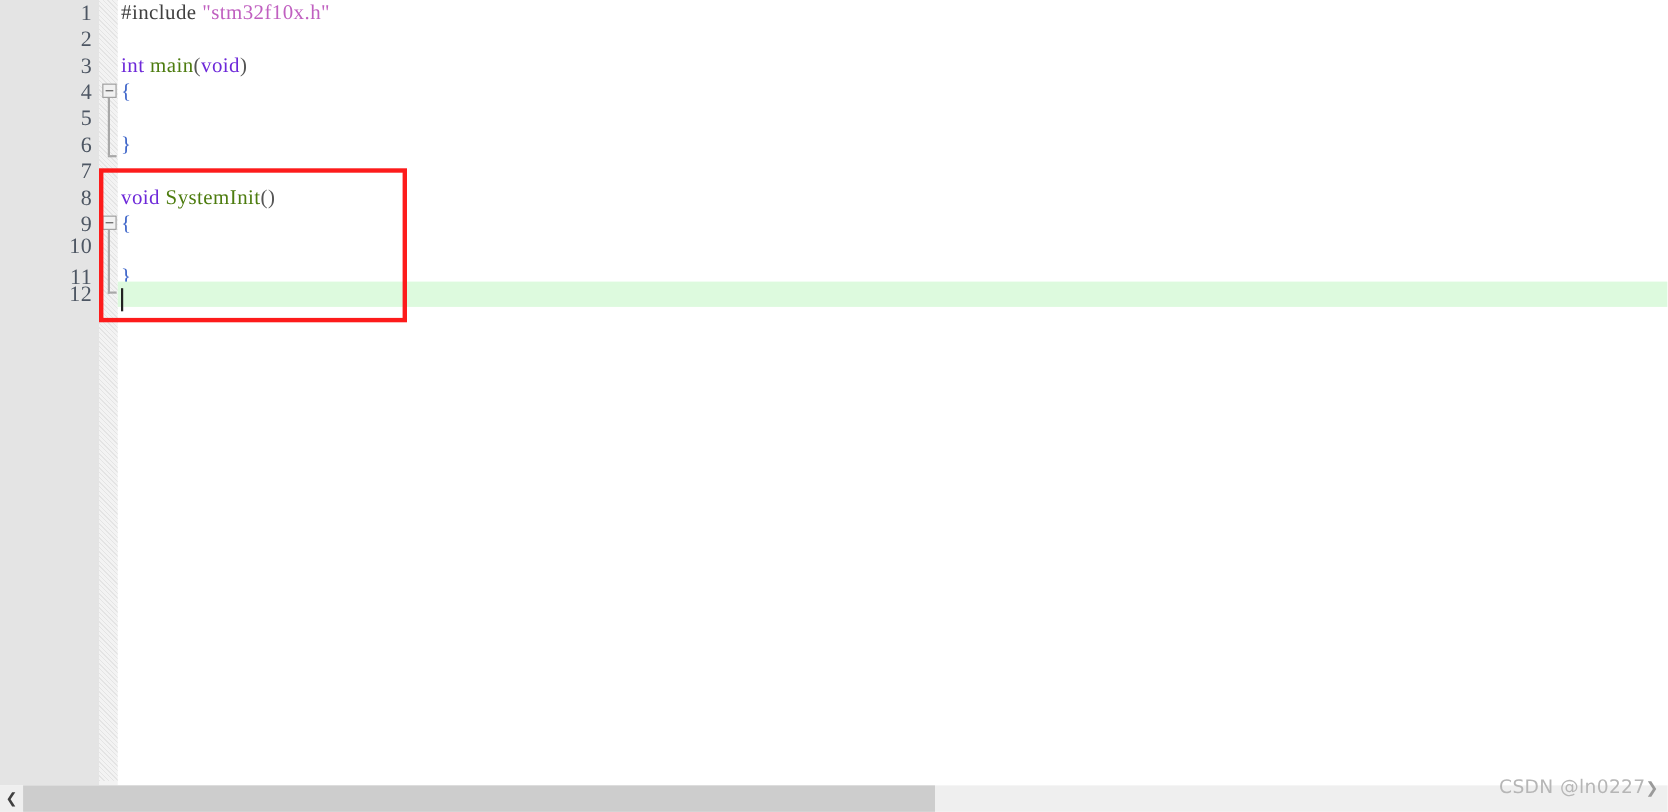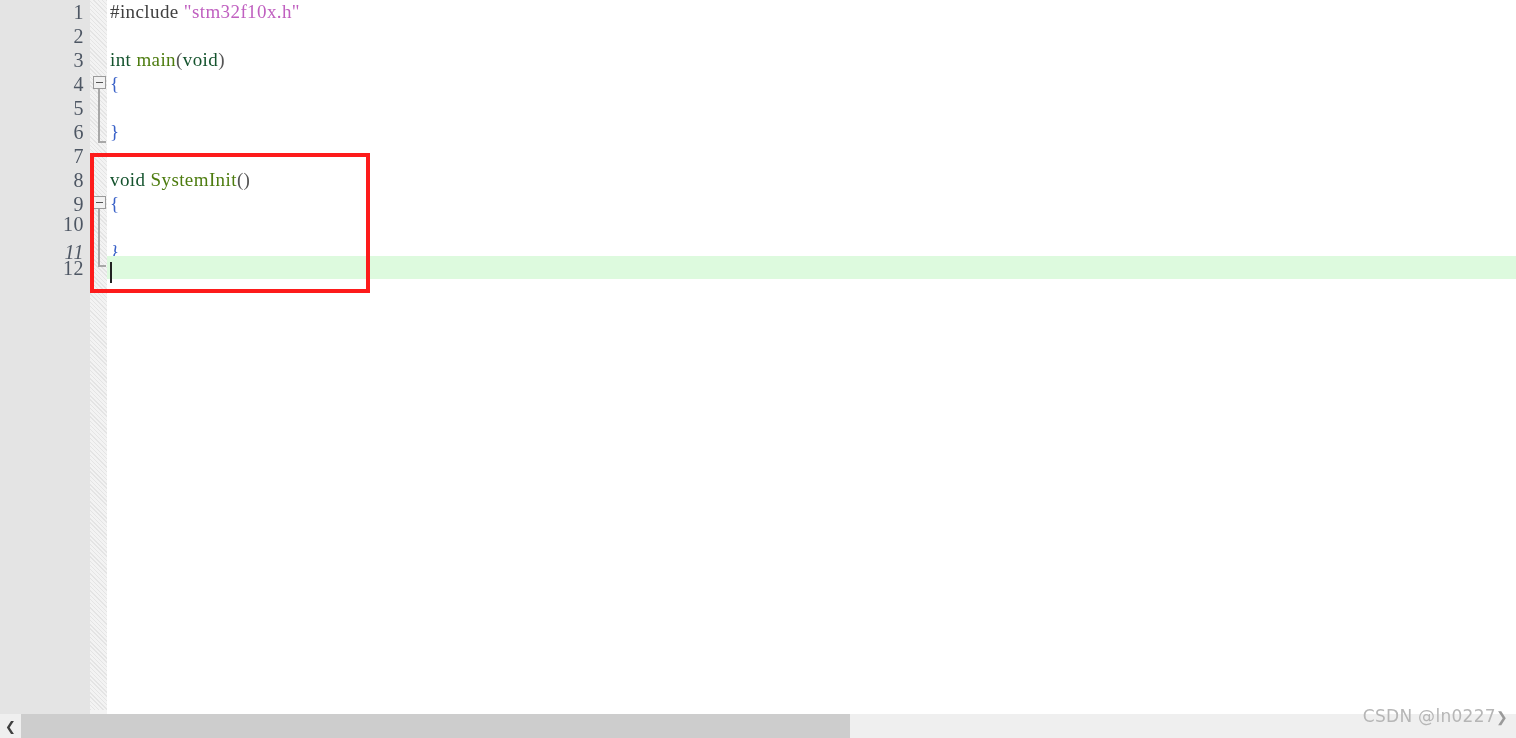--- a/index.html
+++ b/index.html
@@ -90,21 +90,21 @@
     font-family: "Liberation Serif", serif;
     font-size: 19px;
     line-height: 24px;
     color: #1c1c1c;
     letter-spacing: 0.4px;
   }
 
   
   .tk-pre  { color: #404040; }  
   .tk-str  { color: #c060c0; }  
-  .tk-kw   { color: #14532d; }  
+  .tk-kw   { color: #6d28d9; }  
   .tk-id   { color: #4d7c0f; }
   .tk-pn   { color: #555555; }
   .tk-brace{ color: #3a62c8; }
 
   
   .fold-box {
     position: absolute;
     width: 13px;
     height: 13px;
     box-sizing: border-box;
@@ -267,21 +267,21 @@
         <div class="code"><span class="tk-kw">void </span><span class="tk-id">SystemInit</span><span class="tk-pn">()</span></div>
       </div>
       <div class="row" style="top: 192px;">
         <div class="lineno">9</div>
         <div class="code"><span class="tk-brace">{</span></div>
       </div>
       <div class="row" style="top: 212px;">
         <div class="lineno">10</div>
         <div class="code"></div>
       </div>
-      <div class="row" style="top: 240px; font-style: italic;">
+      <div class="row" style="top: 240px;">
         <div class="lineno">11</div>
         <div class="code"><span class="tk-brace">}</span></div>
       </div>
       <div class="row current" style="top: 256px;">
         <div class="row-hl"></div>
         <div class="lineno">12</div>
         <div class="code"></div>
       </div>
     </div>
 

